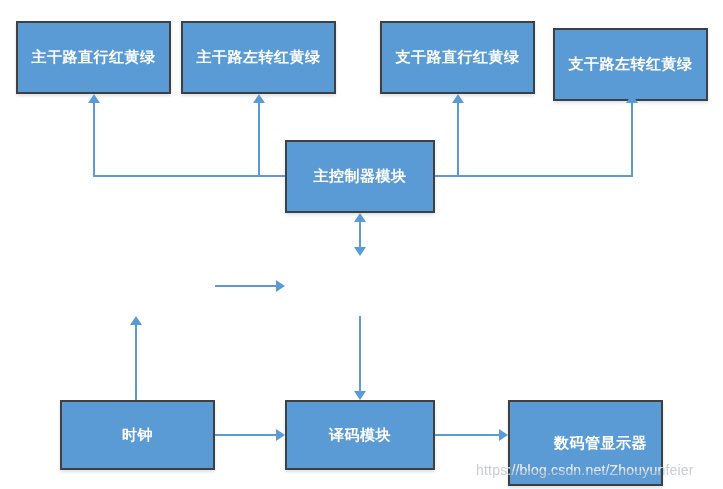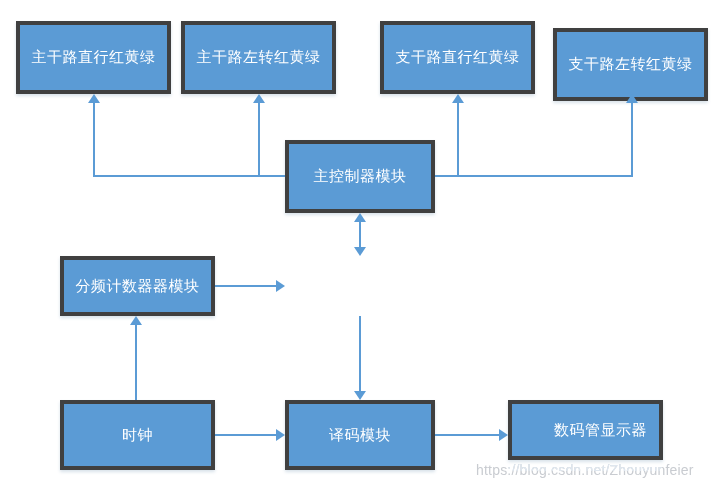--- a/index.html
+++ b/index.html
@@ -12,31 +12,32 @@
     width: 723px;
     height: 489px;
     background: #ffffff;
     overflow: hidden;
     font-family: "Liberation Sans", "DejaVu Sans", sans-serif;
   }
   .node {
     position: absolute;
     box-sizing: border-box;
     background: #5b9bd5;
-    border: 4px solid #404040;
+    border: 2px solid #404040;
     color: #ffffff;
     display: flex;
     align-items: center;
     justify-content: center;
     text-align: center;
     font-size: 15px;
     line-height: 1.1;
     letter-spacing: 0.5px;
     box-shadow: 0 2px 3px rgba(120,150,180,0.28);
     user-select: none;
+    font-weight: bold;
   }
   .node-label {
     display: block;
     white-space: nowrap;
   }
   
   .conn-v {
     position: absolute;
     width: 2px;
     background: #5b9bd5;
@@ -113,34 +114,31 @@
   </div>
 
   <div class="node" style="left:553px; top:28px; width:155px; height:73px;">
     <span class="node-label">支干路左转红黄绿</span>
   </div>
 
   <div class="node" style="left:285px; top:140px; width:150px; height:73px;">
     <span class="node-label">主控制器模块</span>
   </div>
 
-  <div class="node" style="left:60px; top:256px; width:155px; height:60px;">
-    <span class="node-label">分频计数器器模块</span>
-  </div>
 
 
   <div class="node" style="left:60px; top:400px; width:155px; height:70px;text-align:center;">
     <span class="node-label">时钟</span>
   </div>
 
   <div class="node" style="left:285px; top:400px; width:150px; height:70px;">
     <span class="node-label">译码模块</span>
   </div>
 
-  <div class="node" style="left:508px; top:400px; width:155px; height:60px;padding-left:30px;">
+  <div class="node" style="left:508px; top:400px; width:155px; height:86px;padding-left:30px;">
     <span class="node-label">数码管显示器</span>
   </div>
 
   <div class="conn-h" style="left:93px; top:175px; width:192px;"></div>
 
   <div class="conn-v" style="left:93px; top:103px; height:74px;"></div>
   <div class="arrow-up" style="left:88px; top:94px;"></div>
 
   <div class="conn-v" style="left:258px; top:103px; height:74px;"></div>
   <div class="arrow-up" style="left:253px; top:94px;"></div>

